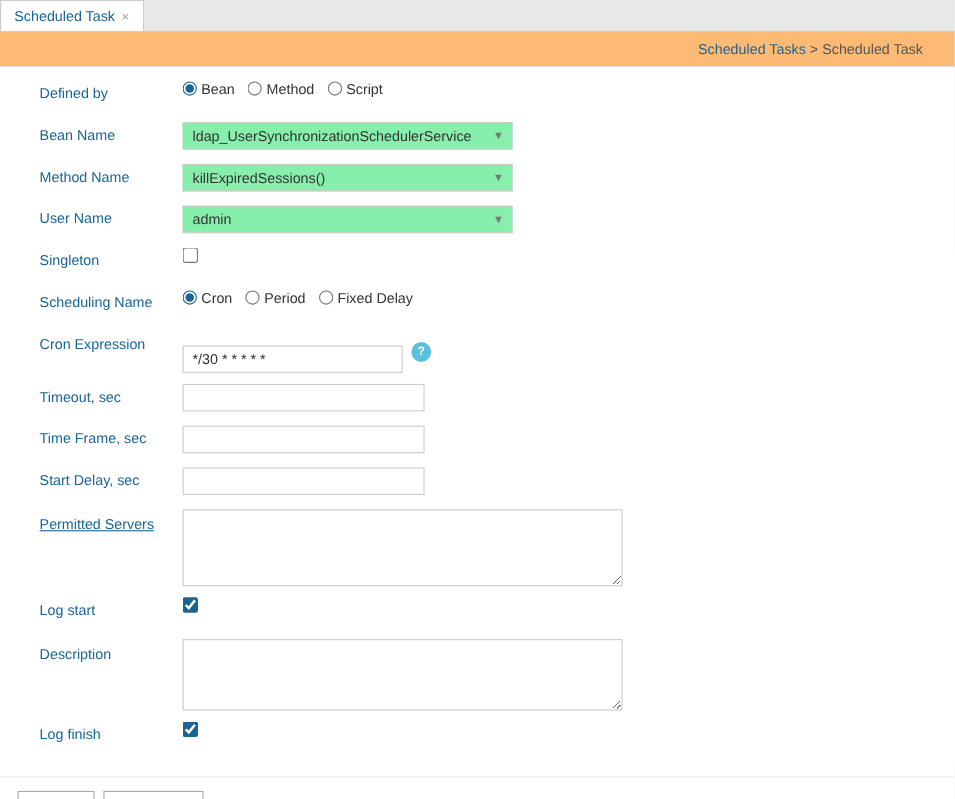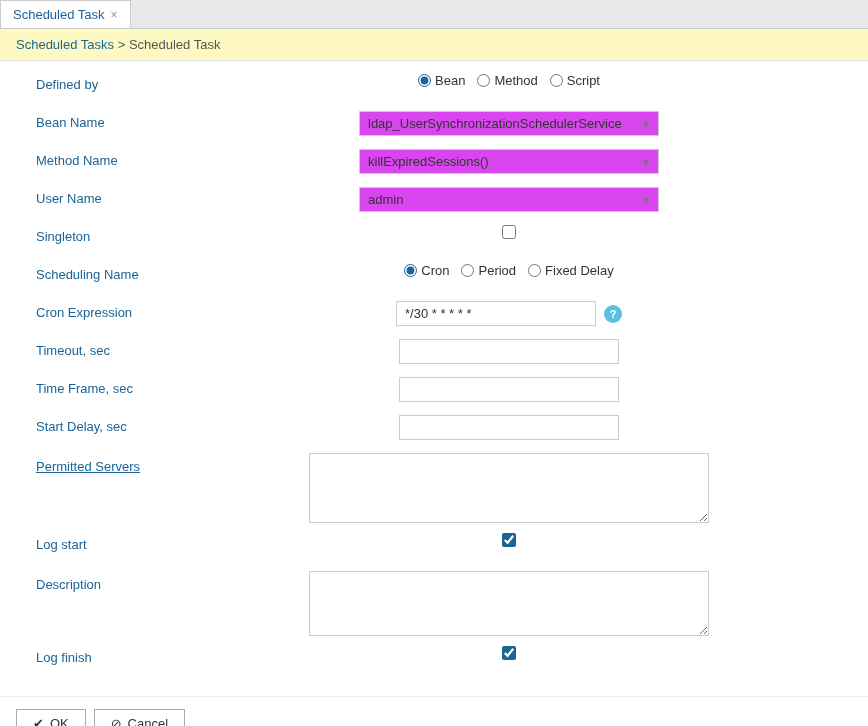--- a/index.html
+++ b/index.html
@@ -31,25 +31,26 @@
     }
 
     .tab-close {
       color: #999;
       font-size: 12px;
       cursor: pointer;
       line-height: 1;
     }
 
     .breadcrumb {
-      padding: 8px 16px;
+      padding: 8px 29px;
       font-size: 13px;
       color: #555;
-      background: #fef9c3;
+      background: #fdba74;
       border-bottom: 1px solid #ddd;
+      text-align: right;
     }
 
     .breadcrumb a {
       color: #1a6496;
       text-decoration: none;
     }
 
     .form-container {
       background: #fff;
       padding: 12px 16px;
@@ -69,21 +70,20 @@
       color: #1a6496;
       font-size: 13px;
       margin-left: 20px;
     }
 
     .form-field {
       flex: 1;
       display: flex;
       align-items: center;
       gap: 8px;
-      justify-content: center;
     }
 
     .radio-group {
       display: flex;
       align-items: center;
       gap: 12px;
     }
 
     .radio-option {
       display: flex;
@@ -96,21 +96,21 @@
       position: relative;
       display: inline-block;
     }
 
     .select-wrapper select {
       appearance: none;
       -webkit-appearance: none;
       width: 300px;
       padding: 4px 28px 4px 8px;
       border: 1px solid #ccc;
-      background: #d946ef;
+      background: #86efac;
       font-size: 13px;
       color: #333;
       cursor: pointer;
       outline: none;
     }
 
     .select-wrapper::after {
       content: '▼';
       position: absolute;
       right: 8px;
@@ -130,20 +130,21 @@
       outline: none;
     }
 
     .cron-input {
       width: 200px;
       padding: 4px 8px;
       border: 1px solid #ccc;
       font-size: 13px;
       color: #333;
       outline: none;
+      margin-top: 13px;
     }
 
     .help-icon {
       display: inline-flex;
       align-items: center;
       justify-content: center;
       width: 18px;
       height: 18px;
       border-radius: 50%;
       background: #5bc0de;

